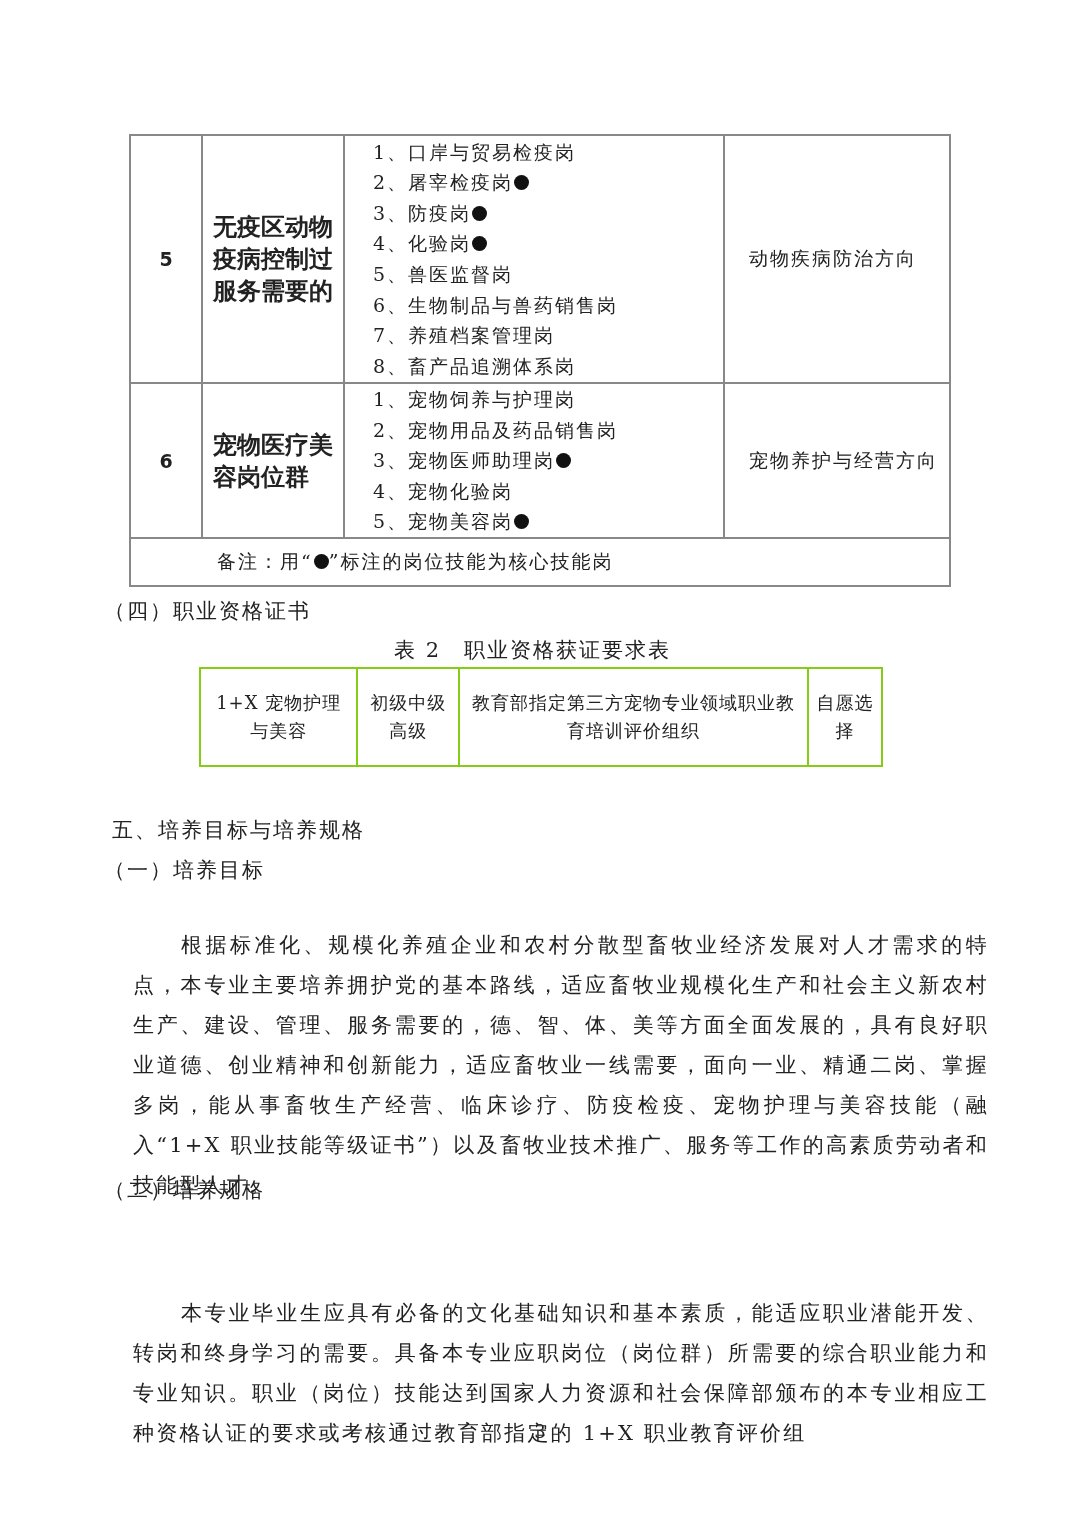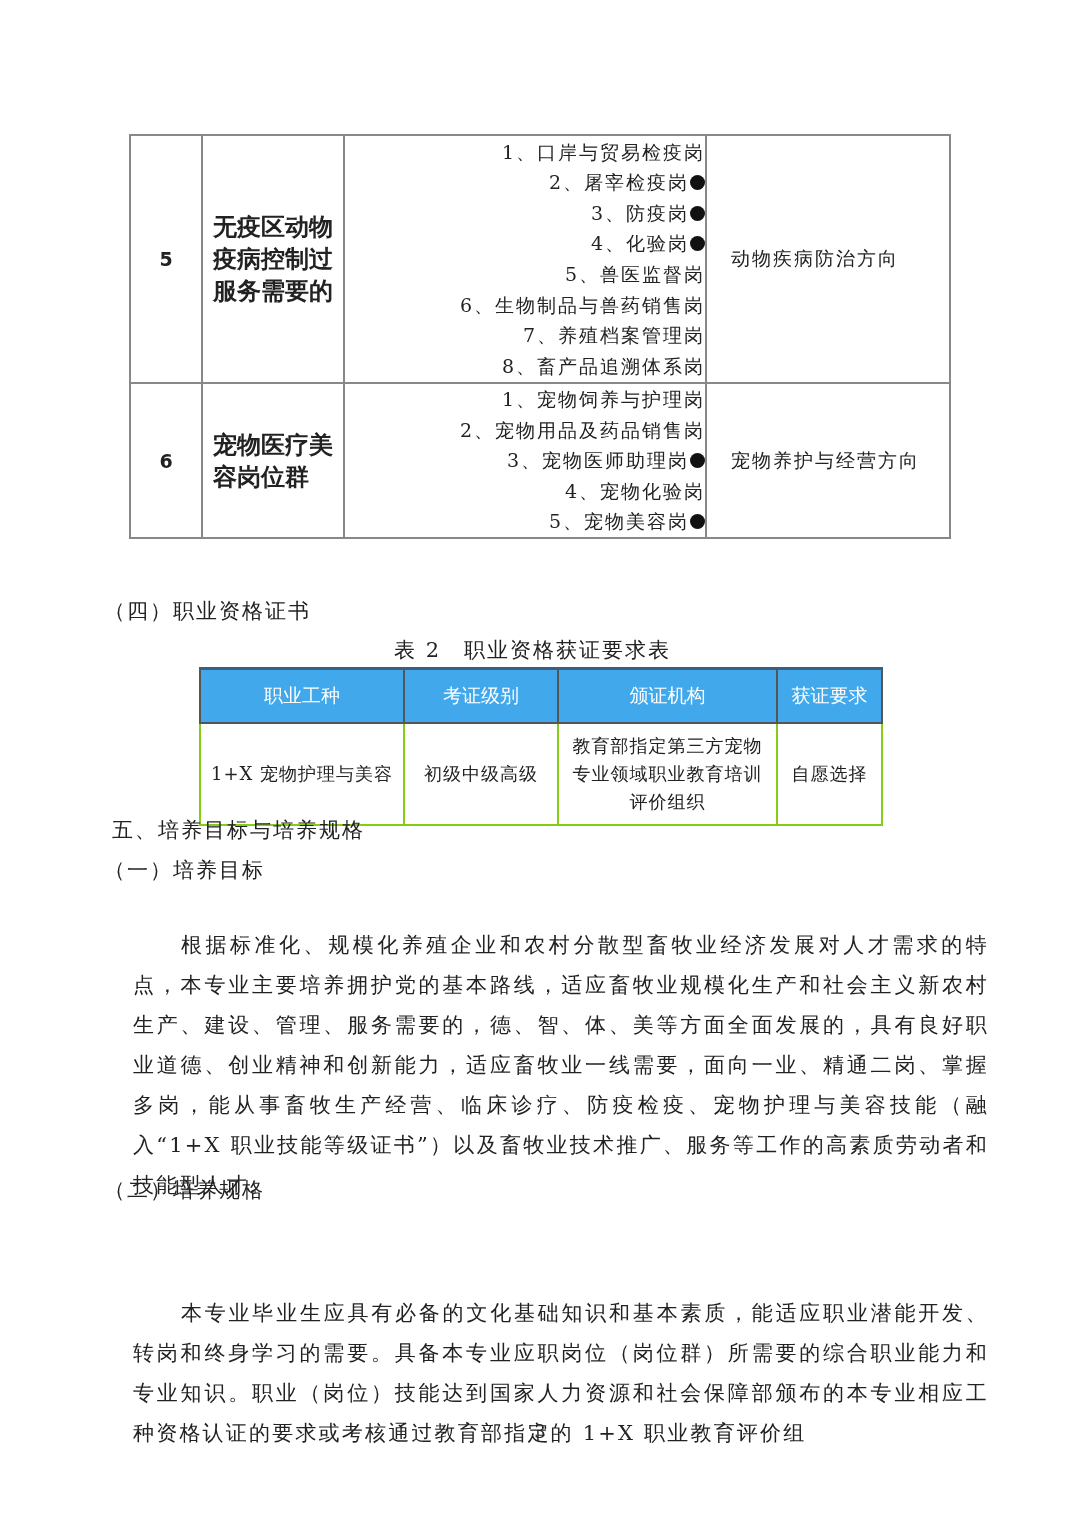--- a/index.html
+++ b/index.html
@@ -8,21 +8,21 @@
     font-family: "DejaVu Serif", "Liberation Serif", serif; color: #222;
     overflow: hidden;
   }
   .t1 {
     position: absolute; left: 129px; top: 134px; width: 822px;
     border-collapse: collapse; font-size: 19px;
   }
   .t1 td { border: 2px solid #888; vertical-align: middle; padding: 0; }
   .t1 .c-no { width: 70px; text-align: center; font-family: "DejaVu Sans", sans-serif; font-weight: bold; font-size: 19px; }
   .t1 .c-grp { width: 130px; font-family: "DejaVu Sans", sans-serif; font-weight: bold; font-size: 24px; line-height: 32px; padding-left: 10px; }
-  .t1 .c-list { width: 350px; padding-left: 10px; line-height: 30.6px; letter-spacing: 2px; text-align: right; }
+  .t1 .c-list { width: 350px; padding-left: 28px; line-height: 30.6px; letter-spacing: 2px; }
   .t1 .c-dir { padding-left: 24px; letter-spacing: 2px; border-radius: 26px; }
   .t1 .note { padding-left: 86px; height: 46px; letter-spacing: 2px; }
   .dot { display: inline-block; width: 15px; height: 15px; border-radius: 50%; background: #111; vertical-align: -1px; margin-left: 1px; }
   .h { position: absolute; font-size: 21px; letter-spacing: 2px; }
   .cap { position: absolute; left: 394px; top: 636px; font-size: 21px; letter-spacing: 2px; }
   .t2 {
     position: absolute; left: 199px; top: 667px; width: 684px;
     border-collapse: collapse; font-size: 18px;
   }
   .t2 th {
@@ -69,34 +69,31 @@
     </td>
     <td class="c-list" id="posts1">
           <div><span>1、宠物饲养与护理岗</span></div>
           <div><span>2、宠物用品及药品销售岗</span></div>
           <div><span>3、宠物医师助理岗</span><span class="dot"></span></div>
           <div><span>4、宠物化验岗</span></div>
           <div><span>5、宠物美容岗</span><span class="dot"></span></div>
         </td>
     <td class="c-dir">宠物养护与经营方向</td>
   </tr>
+  <tr>
+    <td colspan="4" class="note"><span>备注：用“</span><span class="dot"></span><span>”标注的岗位技能为核心技能岗</span></td>
+  </tr>
 </tbody>
   </table>
 
 <div class="h" style="left:104px; top:597px;text-align:right;">（四）职业资格证书</div>
 <div class="cap">表 2　职业资格获证要求表</div>
 
 <table class="t2">
   <tbody>
-      <tr>
-    <th style="width:200px">职业工种</th>
-    <th style="width:150px">考证级别</th>
-    <th style="width:215px">颁证机构</th>
-    <th>获证要求</th>
-  </tr>
   <tr>
     <td>1+X 宠物护理与美容</td>
     <td>初级中级高级</td>
     <td>教育部指定第三方宠物专业领域职业教育培训评价组织</td>
     <td>自愿选择</td>
   </tr>
 </tbody>
   </table>
 
 <div class="h" style="left:93px; top:816px;margin-left:19px;">五、培养目标与培养规格</div>

